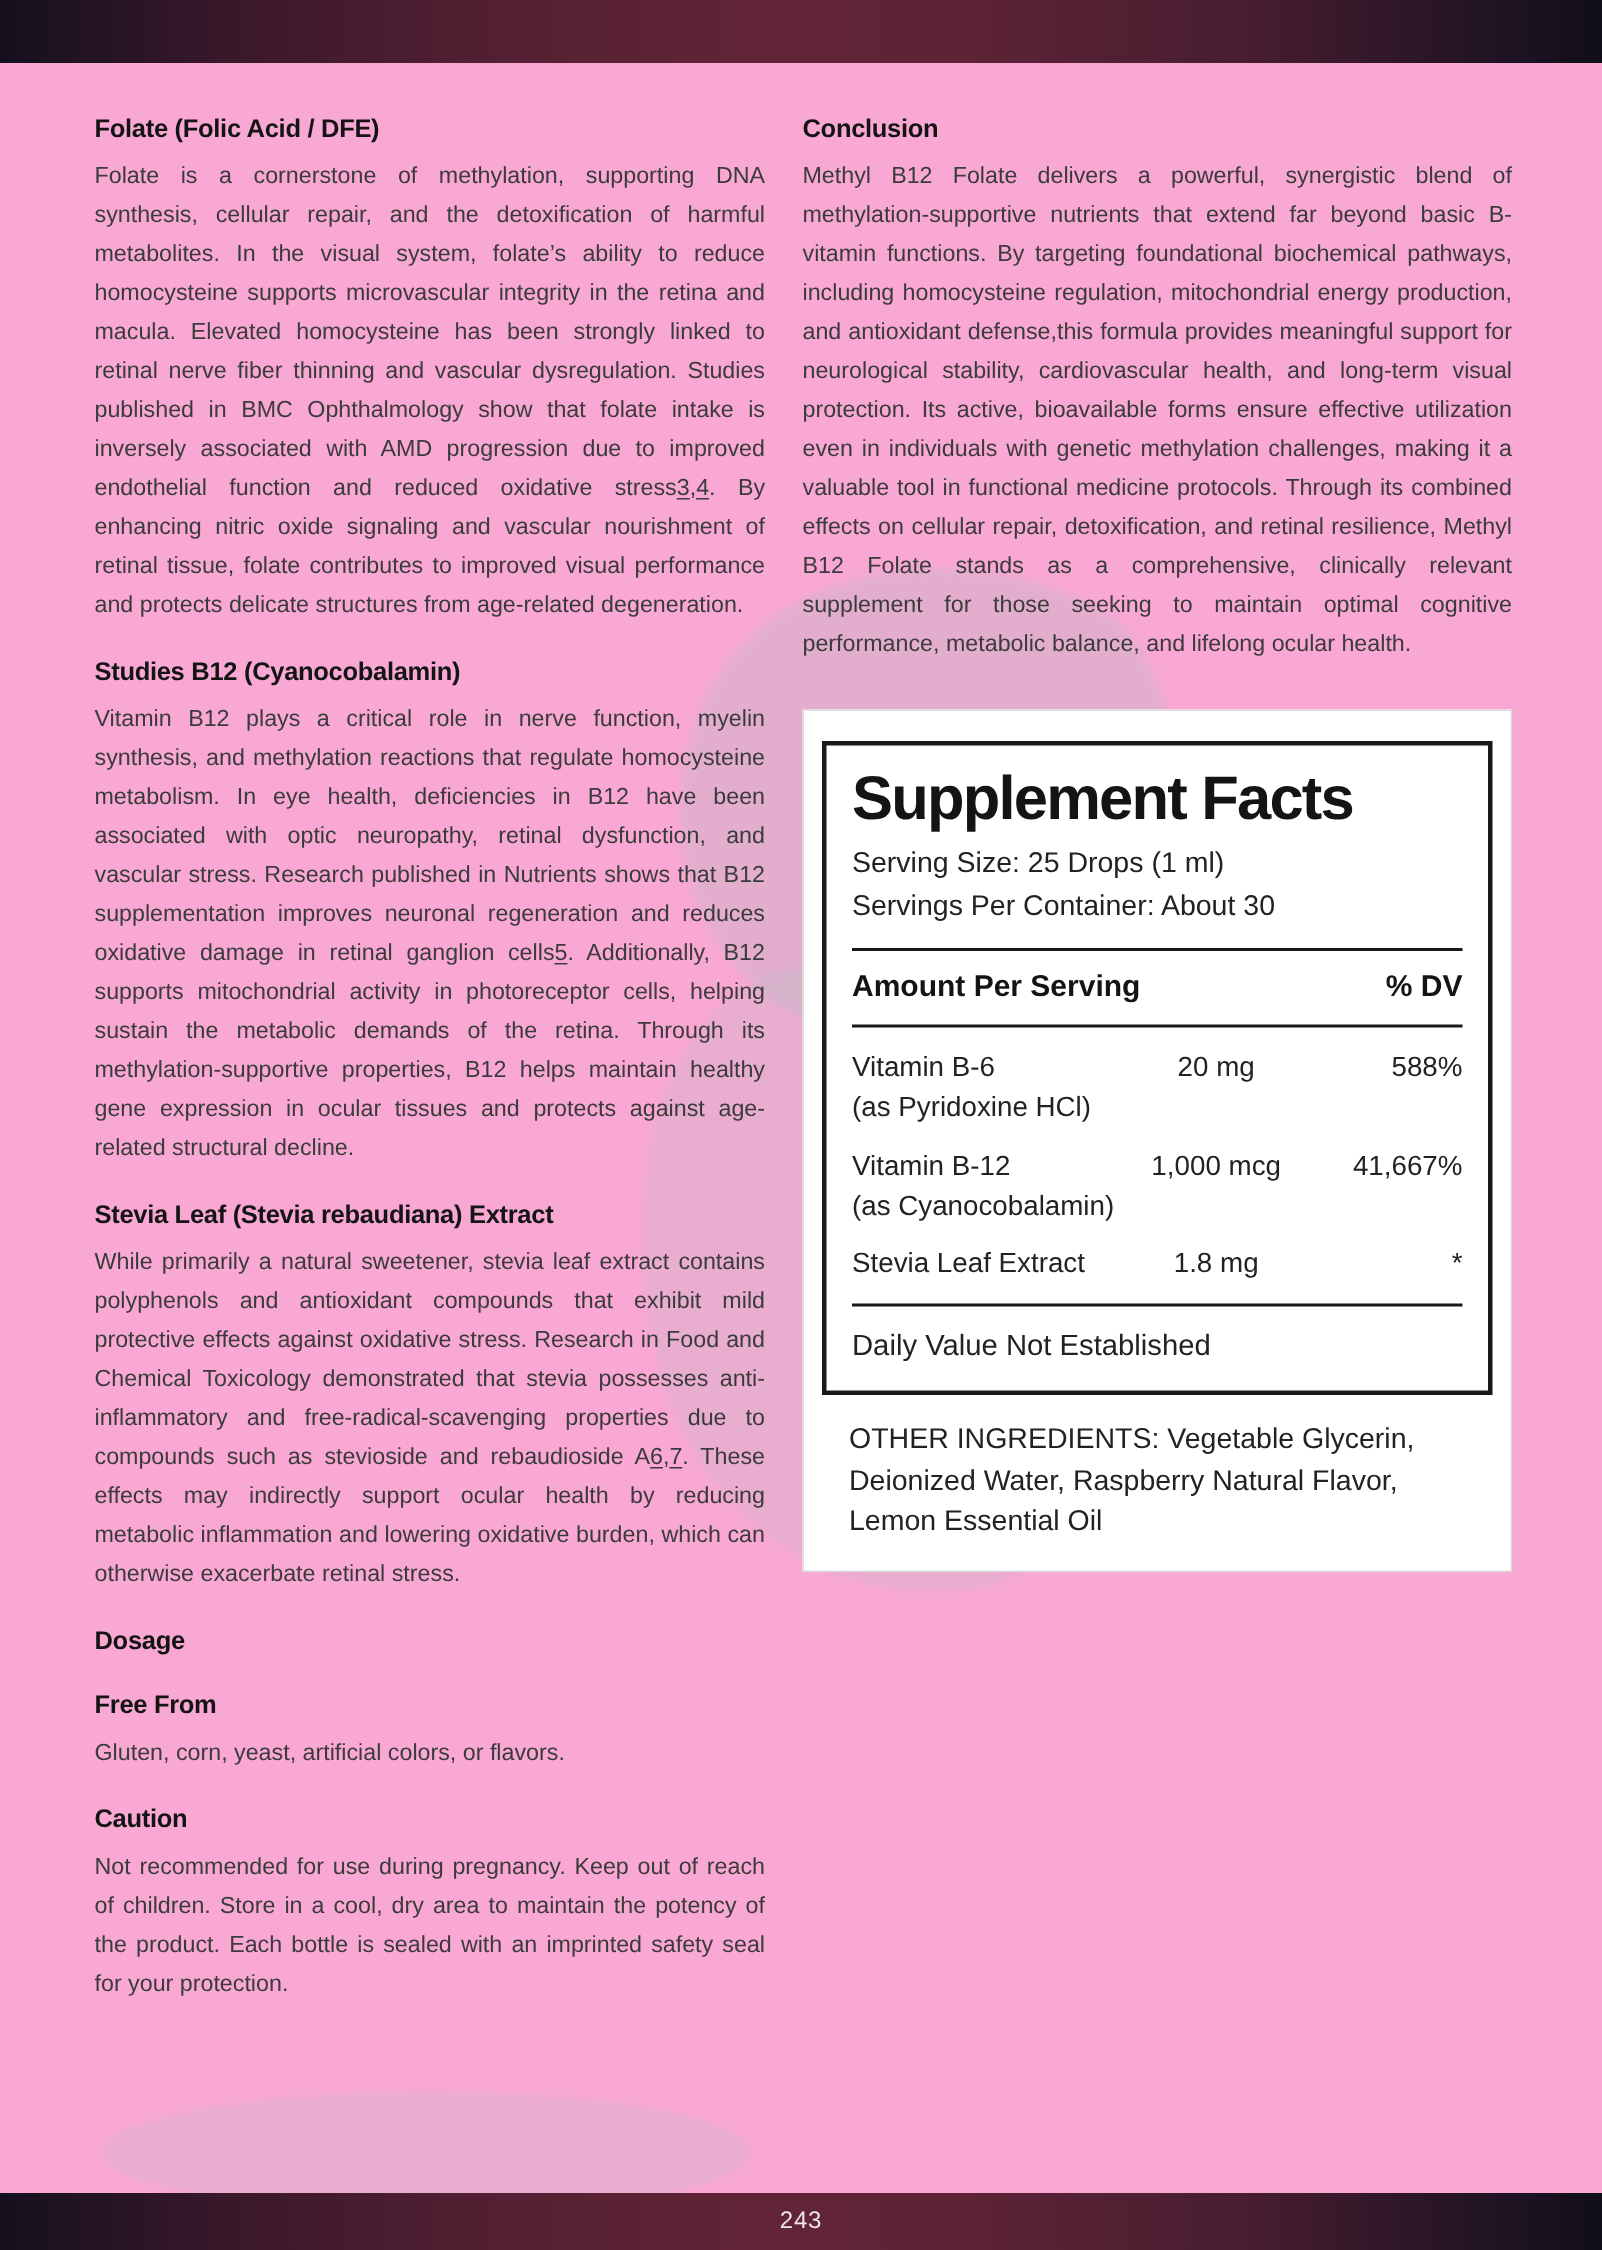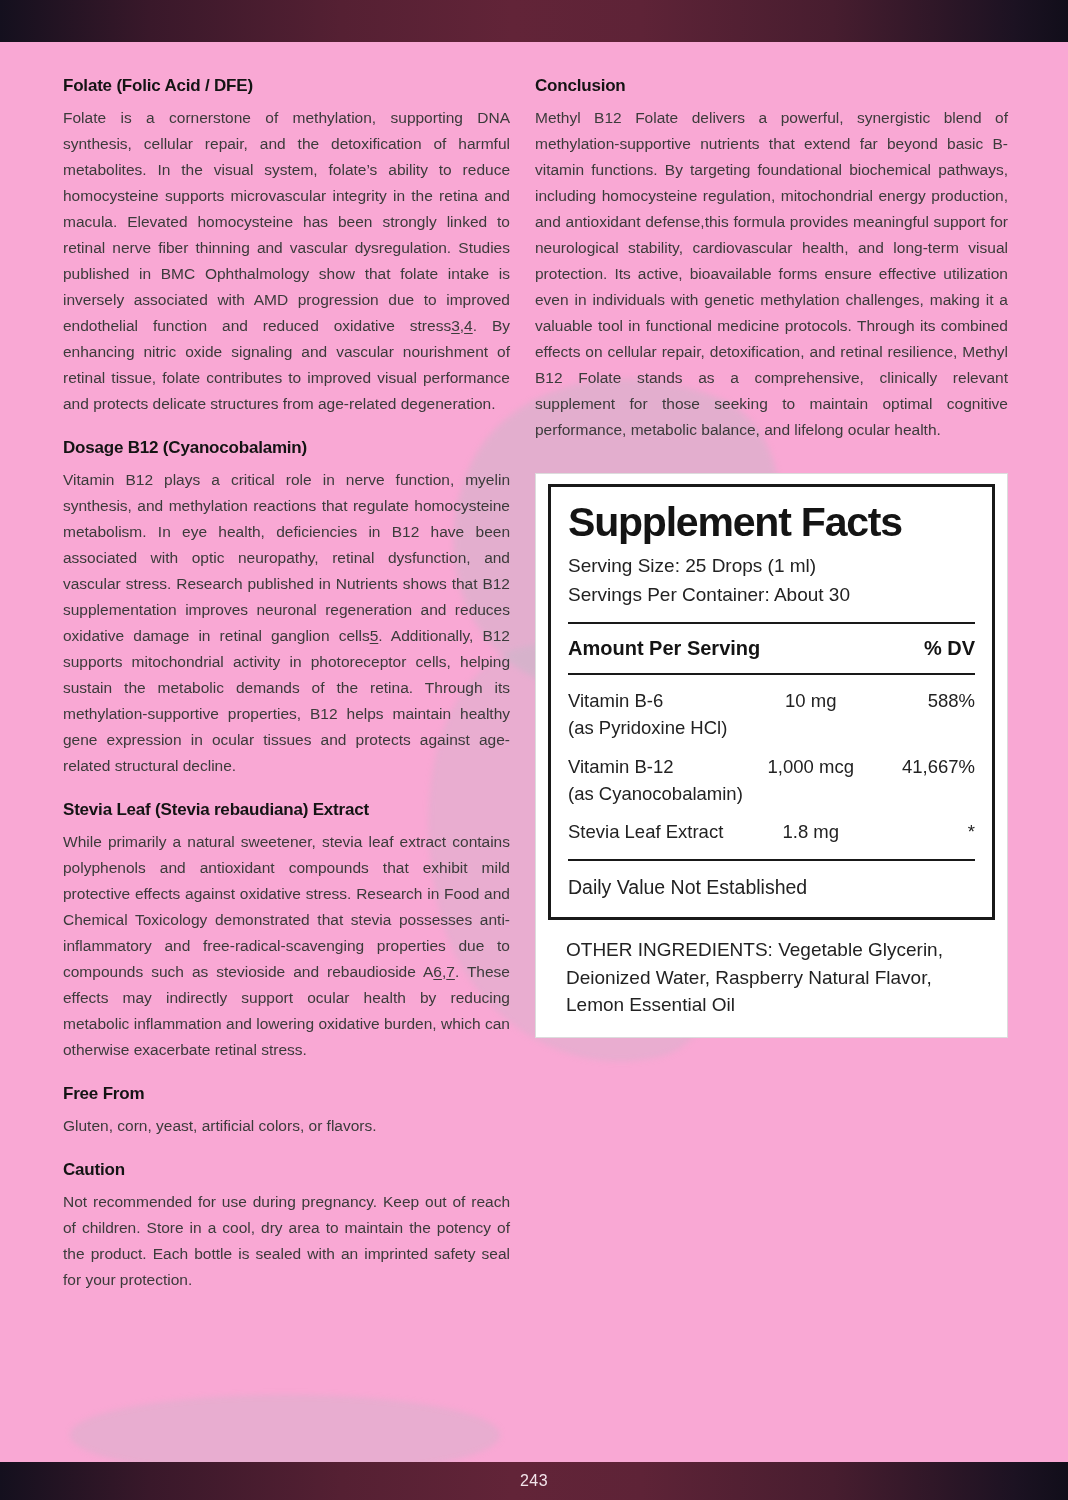--- a/index.html
+++ b/index.html
@@ -80,21 +80,21 @@
     text-decoration: underline;
     text-underline-offset: 2px;
     cursor: pointer;
   }
 
   
   .sf-outer {
     margin-top: 30px;
     border: 1px solid #dcdcdc;
     background: #ffffff;
-    padding: 10px 12px 18px 12px;
+    padding: 20px 12px 18px 12px;
   }
   .sf-box {
     border: 3px solid #191919;
     padding: 12px 17px 14px 17px;
     color: #191919;
   }
   .sf-title {
     font-size: 41px;
     font-weight: 700;
     letter-spacing: -1.2px;
@@ -155,30 +155,31 @@
   <main class="content">
 
     <div class="col left">
 
       <div class="section">
         <h3 class="sec-heading">Folate (Folic Acid / DFE)</h3>
         <p class="body"><span>Folate is a cornerstone of methylation, supporting DNA synthesis, cellular repair, and the detoxification of harmful metabolites. In the visual system, folate’s ability to reduce homocysteine supports microvascular integrity in the retina and macula. Elevated homocysteine has been strongly linked to retinal nerve fiber thinning and vascular dysregulation. Studies published in BMC Ophthalmology show that folate intake is inversely associated with AMD progression due to improved endothelial function and reduced oxidative stress</span><a class="ref">3</a><span>,</span><a class="ref">4</a><span>. By enhancing nitric oxide signaling and vascular nourishment of retinal tissue, folate contributes to improved visual performance and protects delicate structures from age-related degeneration.</span></p>
       </div>
 
       <div class="section">
-        <h3 class="sec-heading">Dosage B12 (Cyanocobalamin)</h3>
+        <h3 class="sec-heading">Studies B12 (Cyanocobalamin)</h3>
         <p class="body"><span>Vitamin B12 plays a critical role in nerve function, myelin synthesis, and methylation reactions that regulate homocysteine metabolism. In eye health, deficiencies in B12 have been associated with optic neuropathy, retinal dysfunction, and vascular stress. Research published in Nutrients shows that B12 supplementation improves neuronal regeneration and reduces oxidative damage in retinal ganglion cells</span><a class="ref">5</a><span>. Additionally, B12 supports mitochondrial activity in photoreceptor cells, helping sustain the metabolic demands of the retina. Through its methylation-supportive properties, B12 helps maintain healthy gene expression in ocular tissues and protects against age-related structural decline.</span></p>
       </div>
 
       <div class="section">
         <h3 class="sec-heading">Stevia Leaf (Stevia rebaudiana) Extract</h3>
         <p class="body"><span>While primarily a natural sweetener, stevia leaf extract contains polyphenols and antioxidant compounds that exhibit mild protective effects against oxidative stress. Research in Food and Chemical Toxicology demonstrated that stevia possesses anti-inflammatory and free-radical-scavenging properties due to compounds such as stevioside and rebaudioside A</span><a class="ref">6</a><span>,</span><a class="ref">7</a><span>. These effects may indirectly support ocular health by reducing metabolic inflammation and lowering oxidative burden, which can otherwise exacerbate retinal stress.</span></p>
       </div>
 
       <div class="section">
+        <h3 class="sec-heading">Dosage</h3>
       </div>
 
       <div class="section">
         <h3 class="sec-heading">Free From</h3>
         <p class="body">Gluten, corn, yeast, artificial colors, or flavors.</p>
       </div>
 
       <div class="section">
         <h3 class="sec-heading">Caution</h3>
         <p class="body">Not recommended for use during pregnancy. Keep out of reach of children. Store in a cool, dry area to maintain the potency of the product. Each bottle is sealed with an imprinted safety seal for your protection.</p>
@@ -201,21 +202,21 @@
           <div class="sf-rule"></div>
           <div class="sf-header">
             <span>Amount Per Serving</span>
             <span>% DV</span>
           </div>
           <div class="sf-rule"></div>
 
           <div class="sf-row">
             <div class="sf-row-main">
               <span class="sf-name">Vitamin B-6</span>
-              <span class="sf-amount">10 mg</span>
+              <span class="sf-amount">20 mg</span>
               <span class="sf-dv">588%</span>
             </div>
             <div class="sf-sub">(as Pyridoxine HCl)</div>
           </div>
 
 
           <div class="sf-row">
             <div class="sf-row-main">
               <span class="sf-name">Vitamin B-12</span>
               <span class="sf-amount">1,000 mcg</span>

